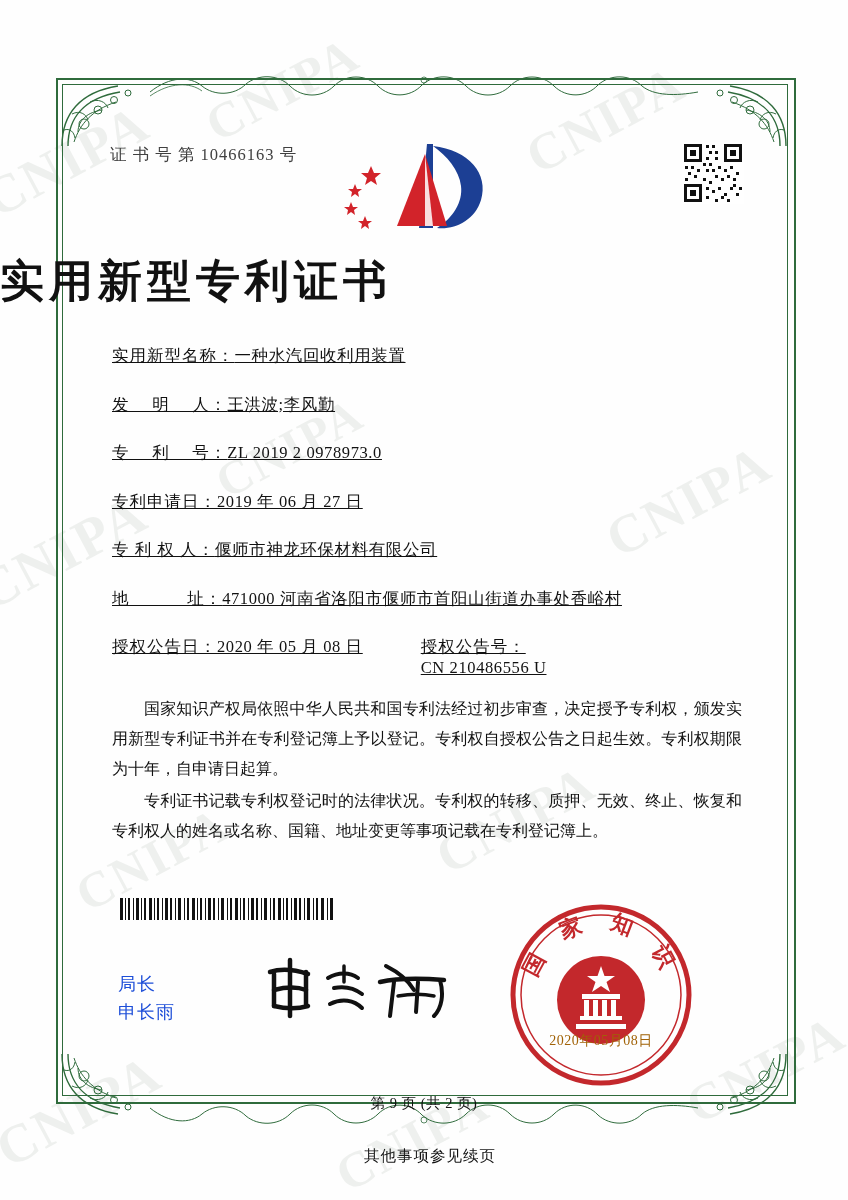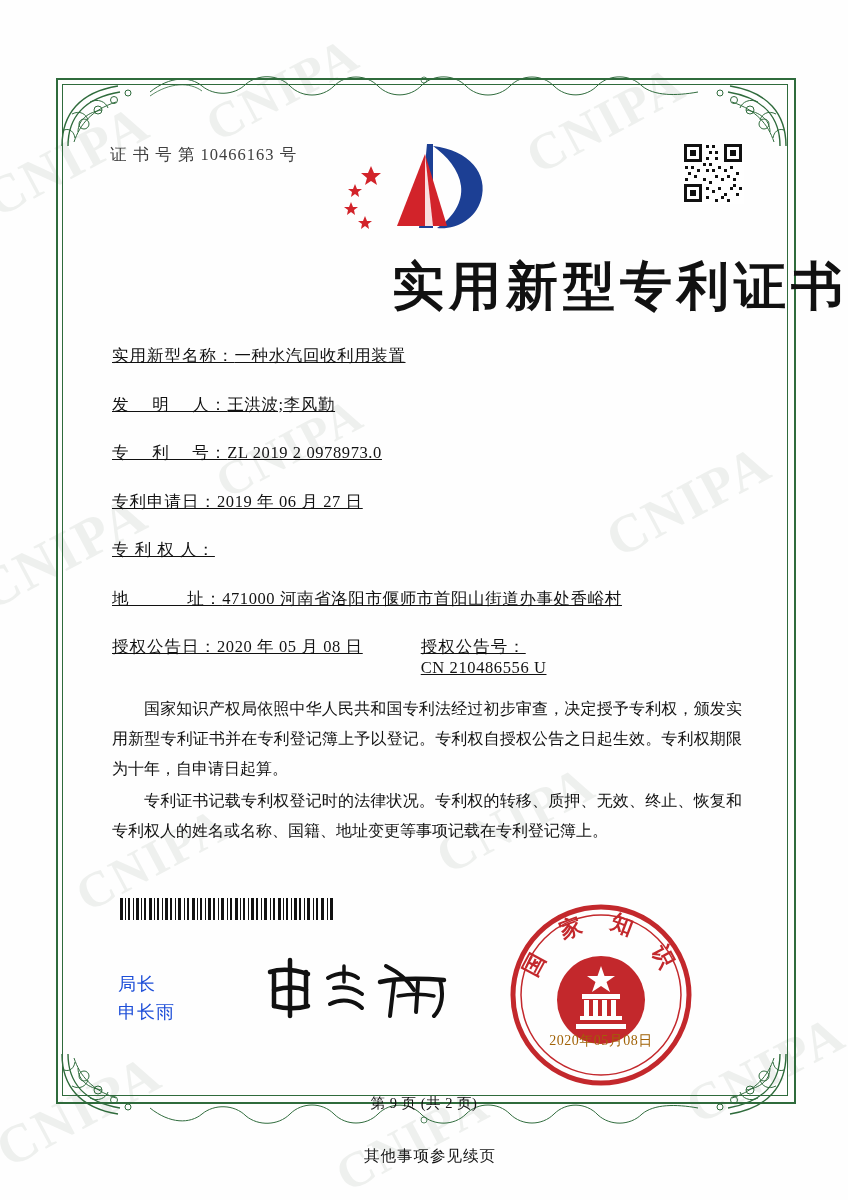--- a/index.html
+++ b/index.html
@@ -116,22 +116,22 @@
     transform: translateX(-50%);
     width: 190px;
     height: 96px;
   }
 
   .title {
     position: absolute;
     left: 0;
     right: 0;
     top: 252px;
-    text-align: right;
-    font-size: 52px;
+    text-align: left;
+    font-size: 44px;
     font-weight: bold;
     letter-spacing: 5px;
     color: #111;
     font-family: "Liberation Serif", "DejaVu Serif", serif;
   }
 
   .fields {
     position: absolute;
     left: 112px;
     top: 345px;
@@ -446,20 +446,21 @@
       <div class="field-row">
         <span class="field-label">专　 利　 号：</span>
         <span class="field-value">ZL 2019 2 0978973.0</span>
       </div>
       <div class="field-row">
         <span class="field-label">专利申请日：</span>
         <span class="field-value">2019 年 06 月 27 日</span>
       </div>
       <div class="field-row">
         <span class="field-label">专 利 权 人：</span>
+        <span class="field-value">偃师市神龙环保材料有限公司</span>
       </div>
       <div class="field-row">
         <span class="field-label">地　　　 址：</span>
         <span class="field-value">471000 河南省洛阳市偃师市首阳山街道办事处香峪村</span>
       </div>
       <div class="field-row two-col">
         <span class="field-label">授权公告日：</span>
         <span class="field-value">2020 年 05 月 08 日</span>
         <span class="col2">
           <span class="field-label">授权公告号：</span>

